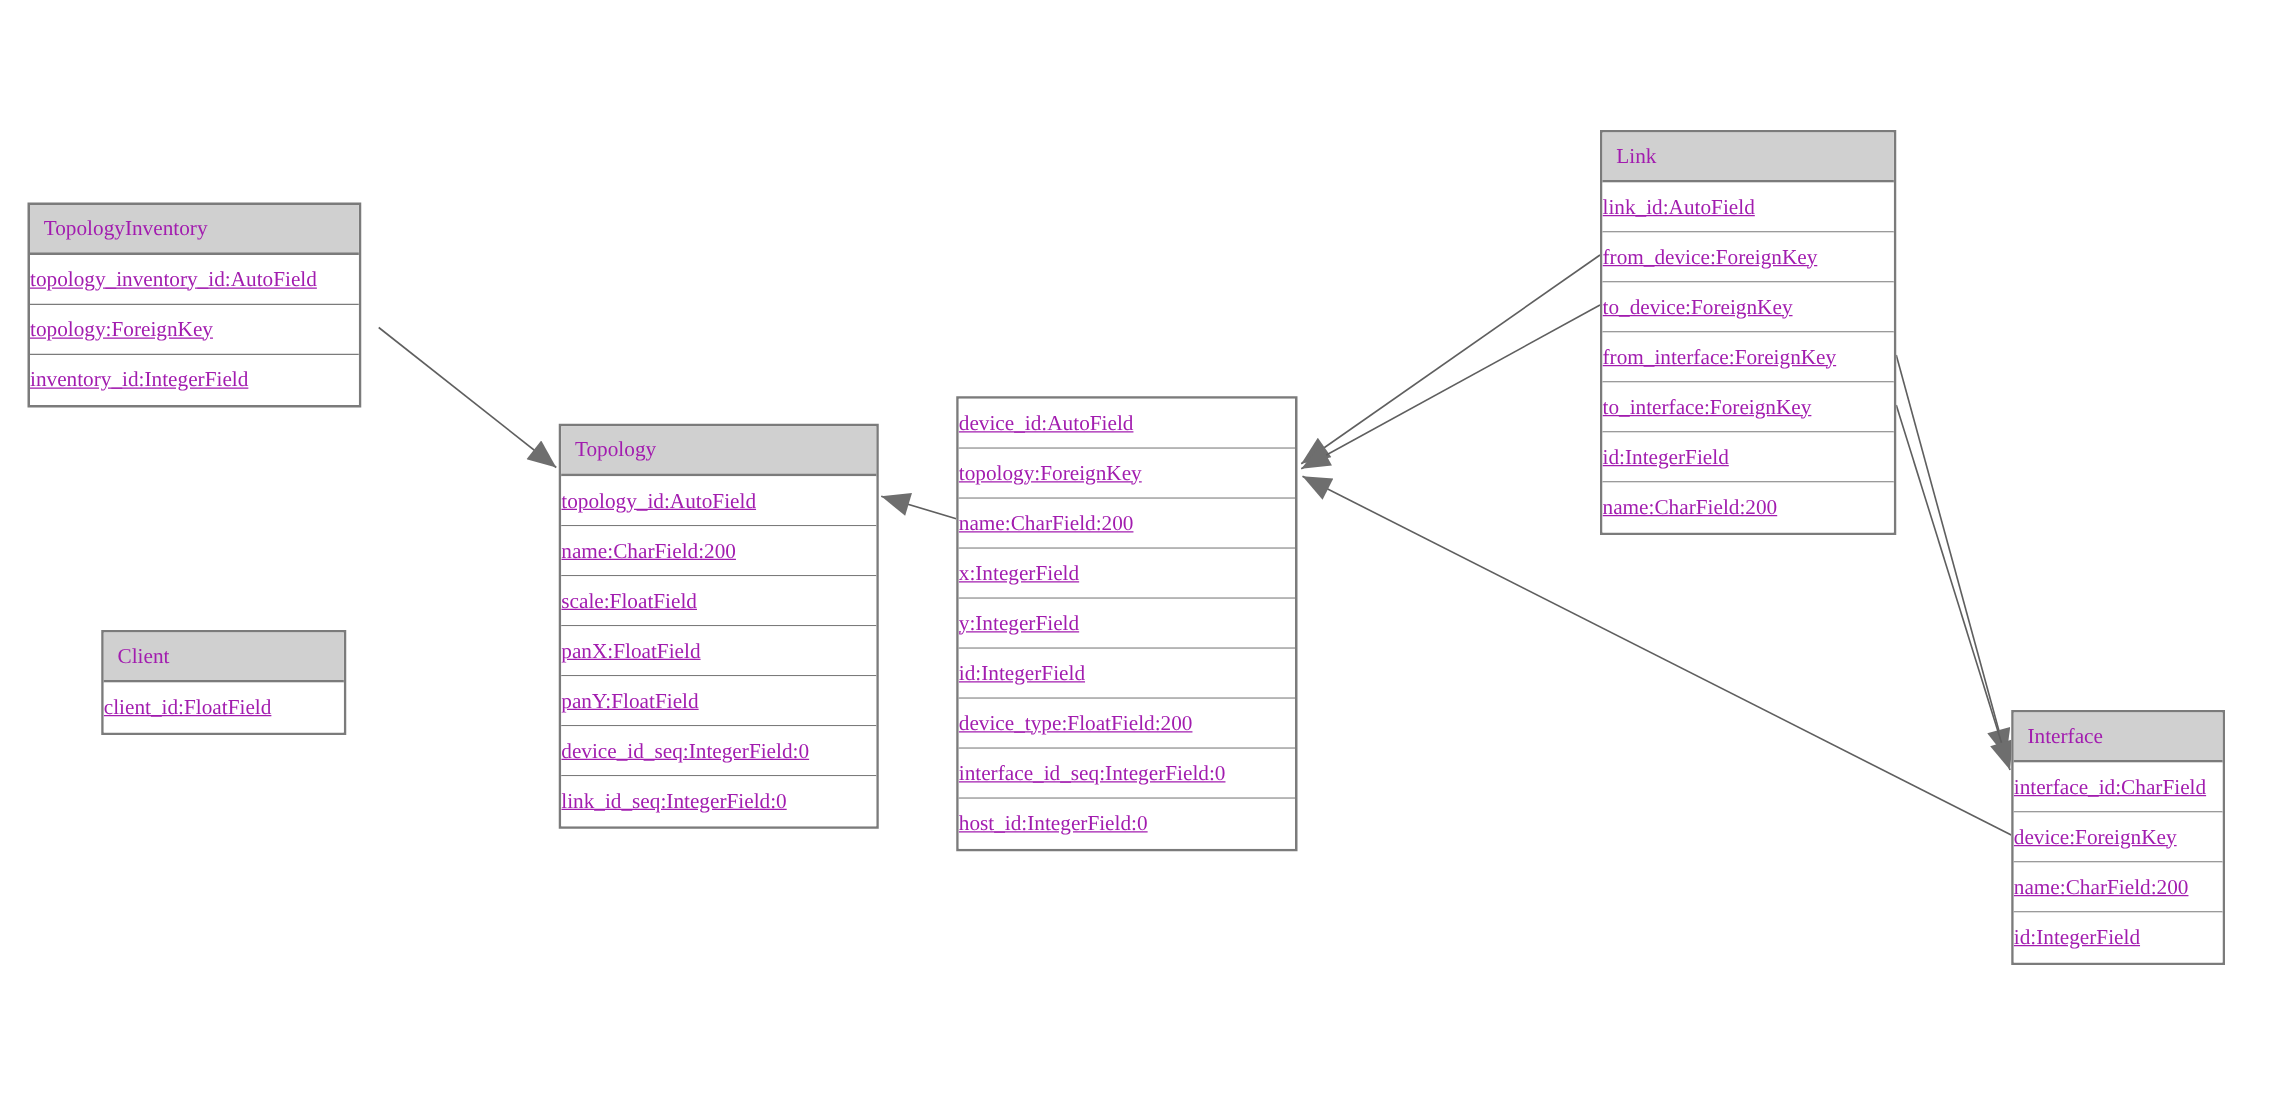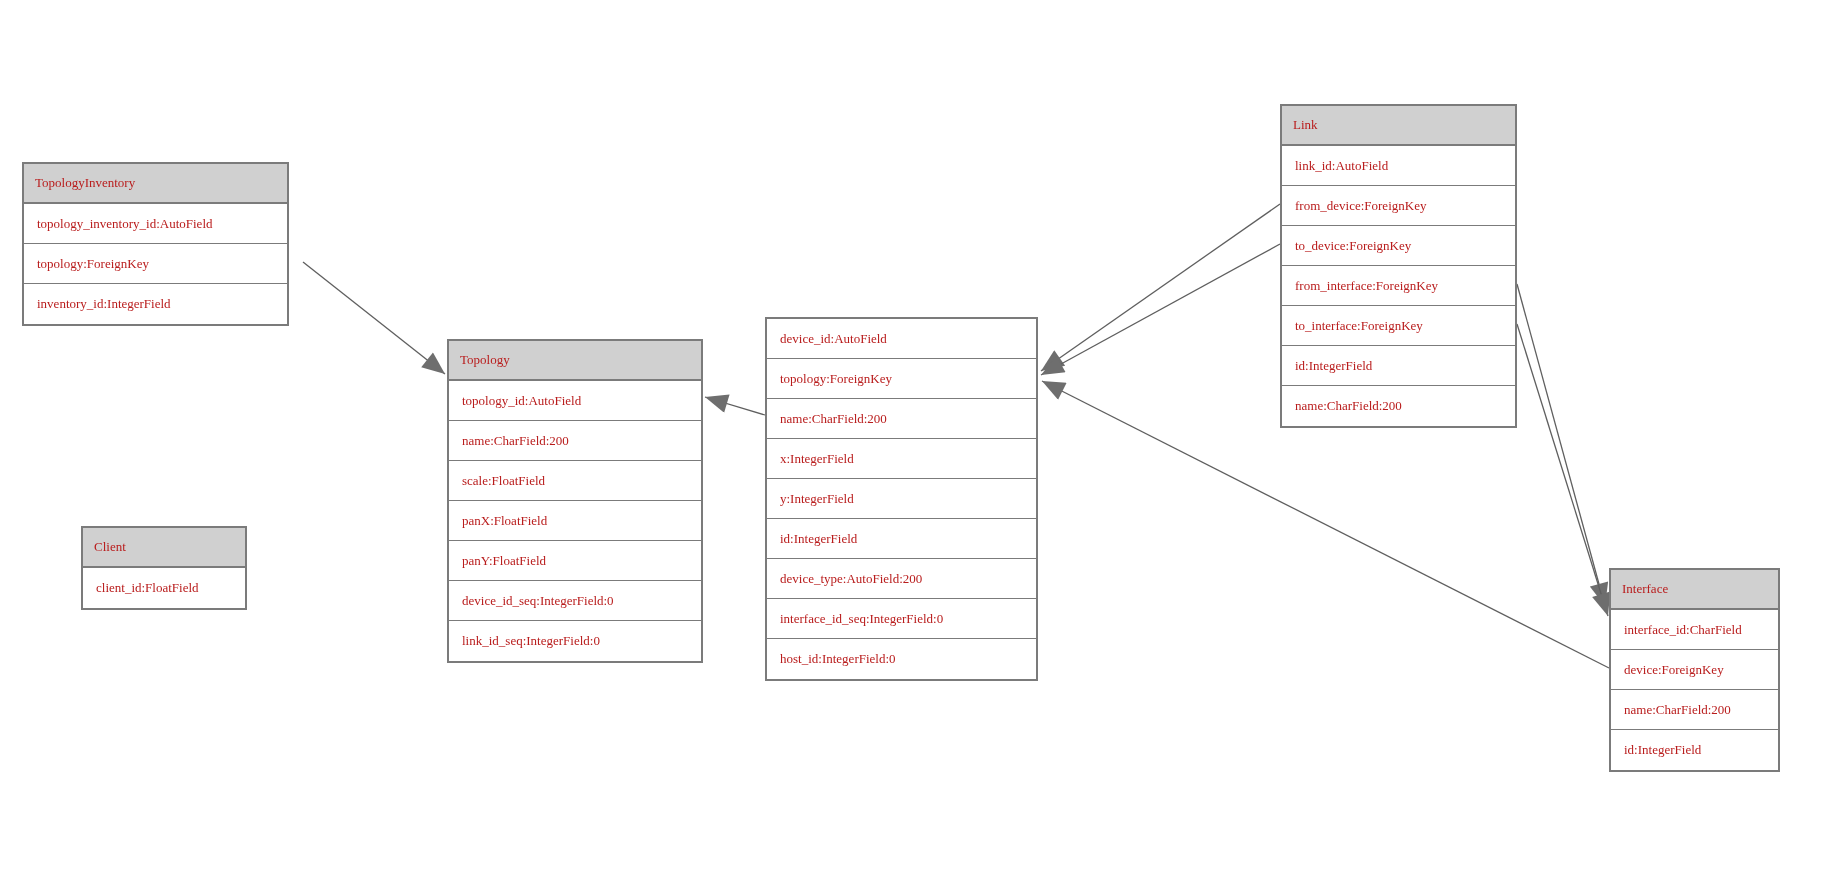--- a/index.html
+++ b/index.html
@@ -18,42 +18,43 @@
   .relations-svg {
     position: absolute;
     left: 0; top: 0;
     width: 1824px; height: 874px;
   }
   .entity {
     position: absolute;
     box-sizing: border-box;
     border: 2px solid #7b7b7b;
     background: #ffffff;
-    color: #b91c1c;
-    font-size: 13px;
+    color: #a21caf;
+    font-size: 17px;
   }
   .entity-header {
     box-sizing: border-box;
     height: 40px;
     background: #d0d0d0;
     border-bottom: 2px solid #7b7b7b;
     display: flex;
     align-items: center;
     padding-left: 11px;
   }
   .entity-row {
     box-sizing: border-box;
     height: 40px;
     border-bottom: 1px solid #7b7b7b;
     display: flex;
     align-items: center;
-    padding-left: 13px;
+    padding-left: 0;
     background: #ffffff;
     white-space: nowrap;
     overflow: hidden;
+    text-decoration: underline;
   }
   .entity-row:last-child {
     border-bottom: none;
   }
 </style>
 </head>
 <body>
 
 <div class="canvas">
 
@@ -85,33 +86,33 @@
     <div class="entity-header">Topology</div>
     <div class="entity-row">topology_id:AutoField</div>
     <div class="entity-row">name:CharField:200</div>
     <div class="entity-row">scale:FloatField</div>
     <div class="entity-row">panX:FloatField</div>
     <div class="entity-row">panY:FloatField</div>
     <div class="entity-row">device_id_seq:IntegerField:0</div>
     <div class="entity-row">link_id_seq:IntegerField:0</div>
   </div>
 
-  <div class="entity" style="left:81px; top:526px; width:166px;">
+  <div class="entity" style="left:81px; top:504px; width:196px;">
     <div class="entity-header">Client</div>
     <div class="entity-row">client_id:FloatField</div>
   </div>
 
   <div class="entity" style="left:765px; top:317px; width:273px;">
     <div class="entity-row">device_id:AutoField</div>
     <div class="entity-row">topology:ForeignKey</div>
     <div class="entity-row">name:CharField:200</div>
     <div class="entity-row">x:IntegerField</div>
     <div class="entity-row">y:IntegerField</div>
     <div class="entity-row">id:IntegerField</div>
-    <div class="entity-row">device_type:AutoField:200</div>
+    <div class="entity-row">device_type:FloatField:200</div>
     <div class="entity-row">interface_id_seq:IntegerField:0</div>
     <div class="entity-row">host_id:IntegerField:0</div>
   </div>
 
   <div class="entity" style="left:1280px; top:104px; width:237px;">
     <div class="entity-header">Link</div>
     <div class="entity-row">link_id:AutoField</div>
     <div class="entity-row">from_device:ForeignKey</div>
     <div class="entity-row">to_device:ForeignKey</div>
     <div class="entity-row">from_interface:ForeignKey</div>

